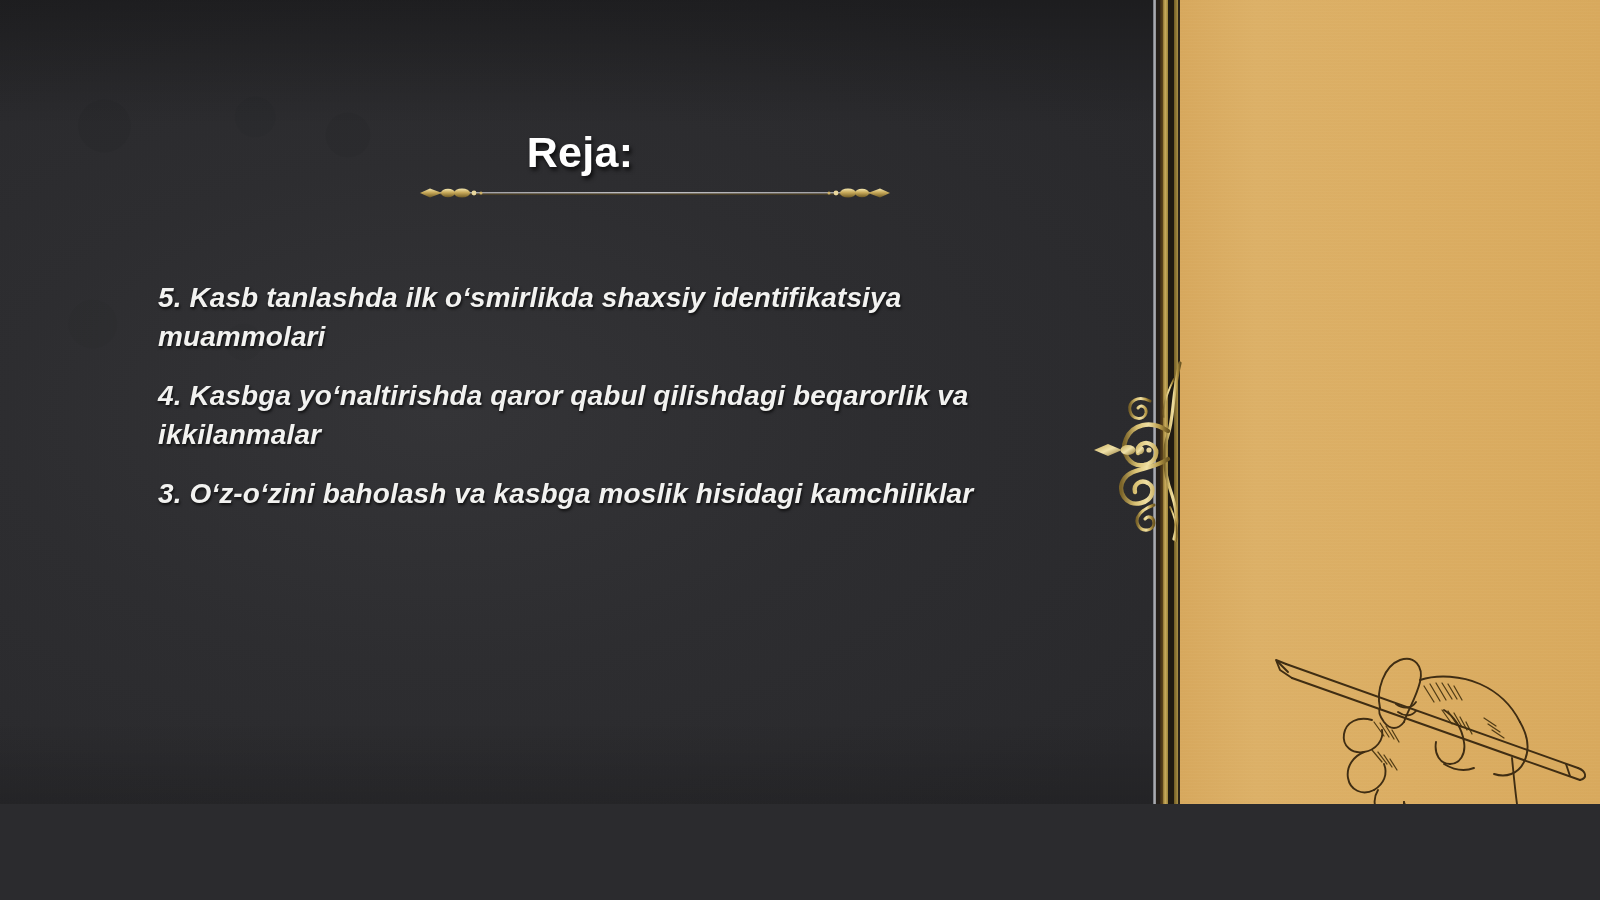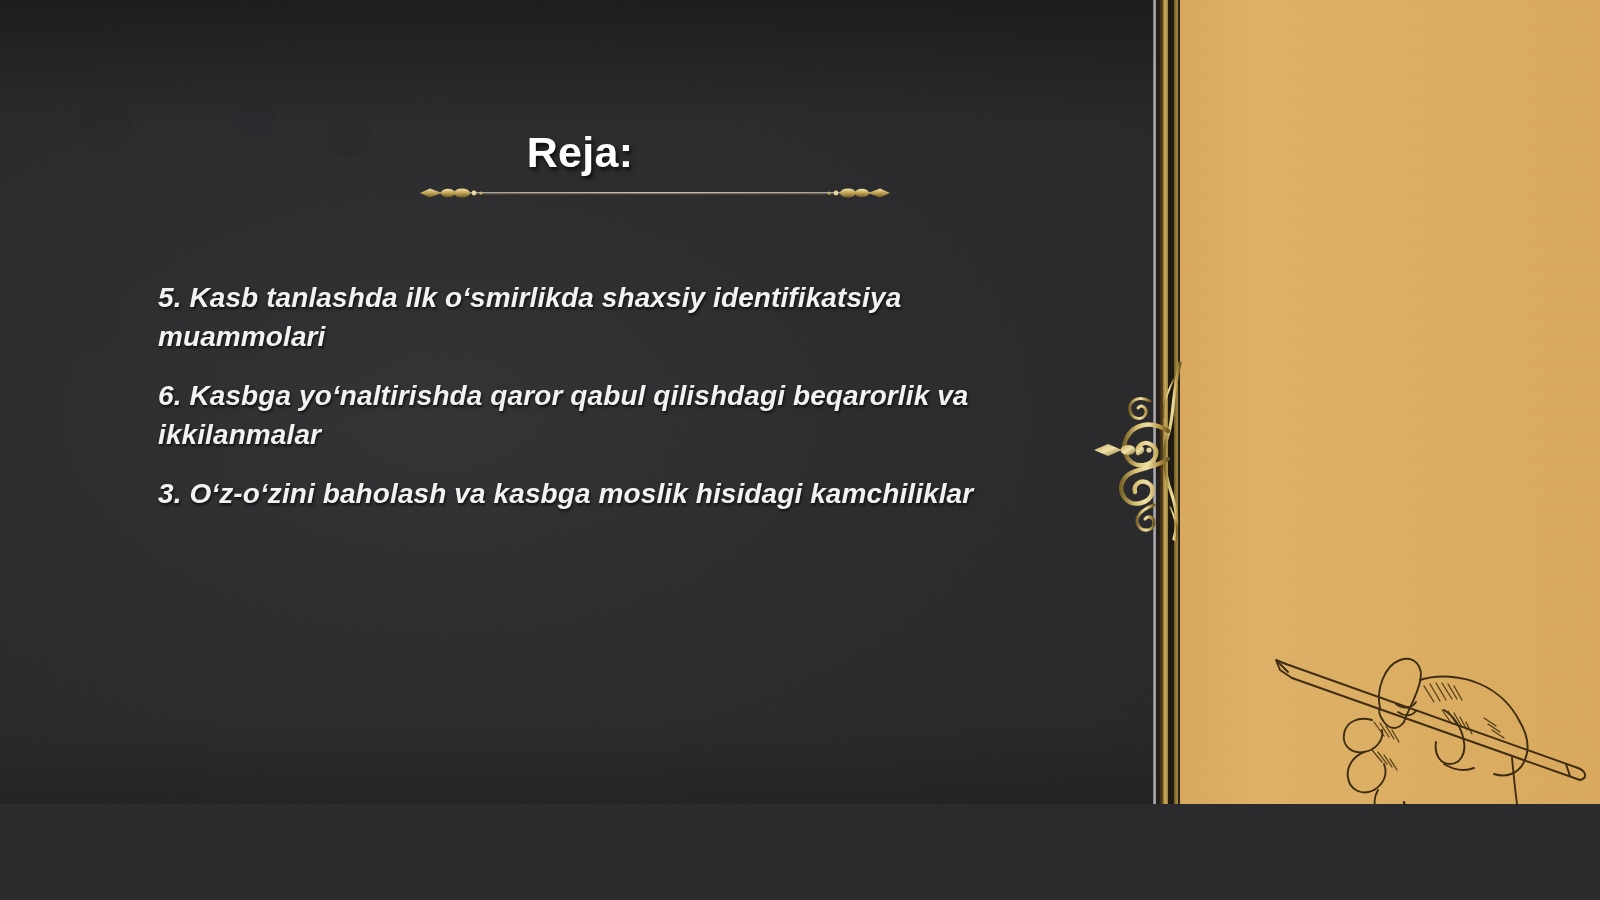--- a/index.html
+++ b/index.html
@@ -220,21 +220,21 @@
       <path d="M472 11 L 462 6.5 L 450 11 L 462 15.5 Z" fill="url(#dGold)"></path>
       <ellipse cx="444" cy="11" rx="7" ry="4.2" fill="url(#dGold)"></ellipse>
       <ellipse cx="430" cy="11" rx="8" ry="4.6" fill="url(#dGold)"></ellipse>
       <circle cx="418" cy="11" r="2.4" fill="#e9d79d"></circle>
       <circle cx="411" cy="11" r="1.5" fill="#cbb069"></circle>
     </g>
   </svg>
 
   <div class="body-list">
     <div class="list-item">5. Kasb tanlashda ilk oʻsmirlikda shaxsiy identifikatsiya muammolari</div>
-    <div class="list-item">6. Kasbga yoʻnaltirishda qaror qabul qilishdagi beqarorlik va ikkilanmalar</div>
+    <div class="list-item">4. Kasbga yoʻnaltirishda qaror qabul qilishdagi beqarorlik va ikkilanmalar</div>
     <div class="list-item">3. Oʻz-oʻzini baholash va kasbga moslik hisidagi kamchiliklar</div>
   </div>
 
   <svg class="divider bottom" viewBox="0 0 512 22" preserveAspectRatio="none">
     <rect x="24" y="10" width="464" height="1.6" fill="url(#dLine)"></rect>
     <rect x="24" y="11.6" width="464" height="1.1" fill="#5c4a1d" opacity=".8"></rect>
     <g>
       <path d="M2 11 L 12 6.5 L 24 11 L 12 15.5 Z" fill="url(#dGold)"></path>
       <ellipse cx="30" cy="11" rx="7" ry="4.2" fill="url(#dGold)"></ellipse>
       <ellipse cx="44" cy="11" rx="8" ry="4.6" fill="url(#dGold)"></ellipse>

